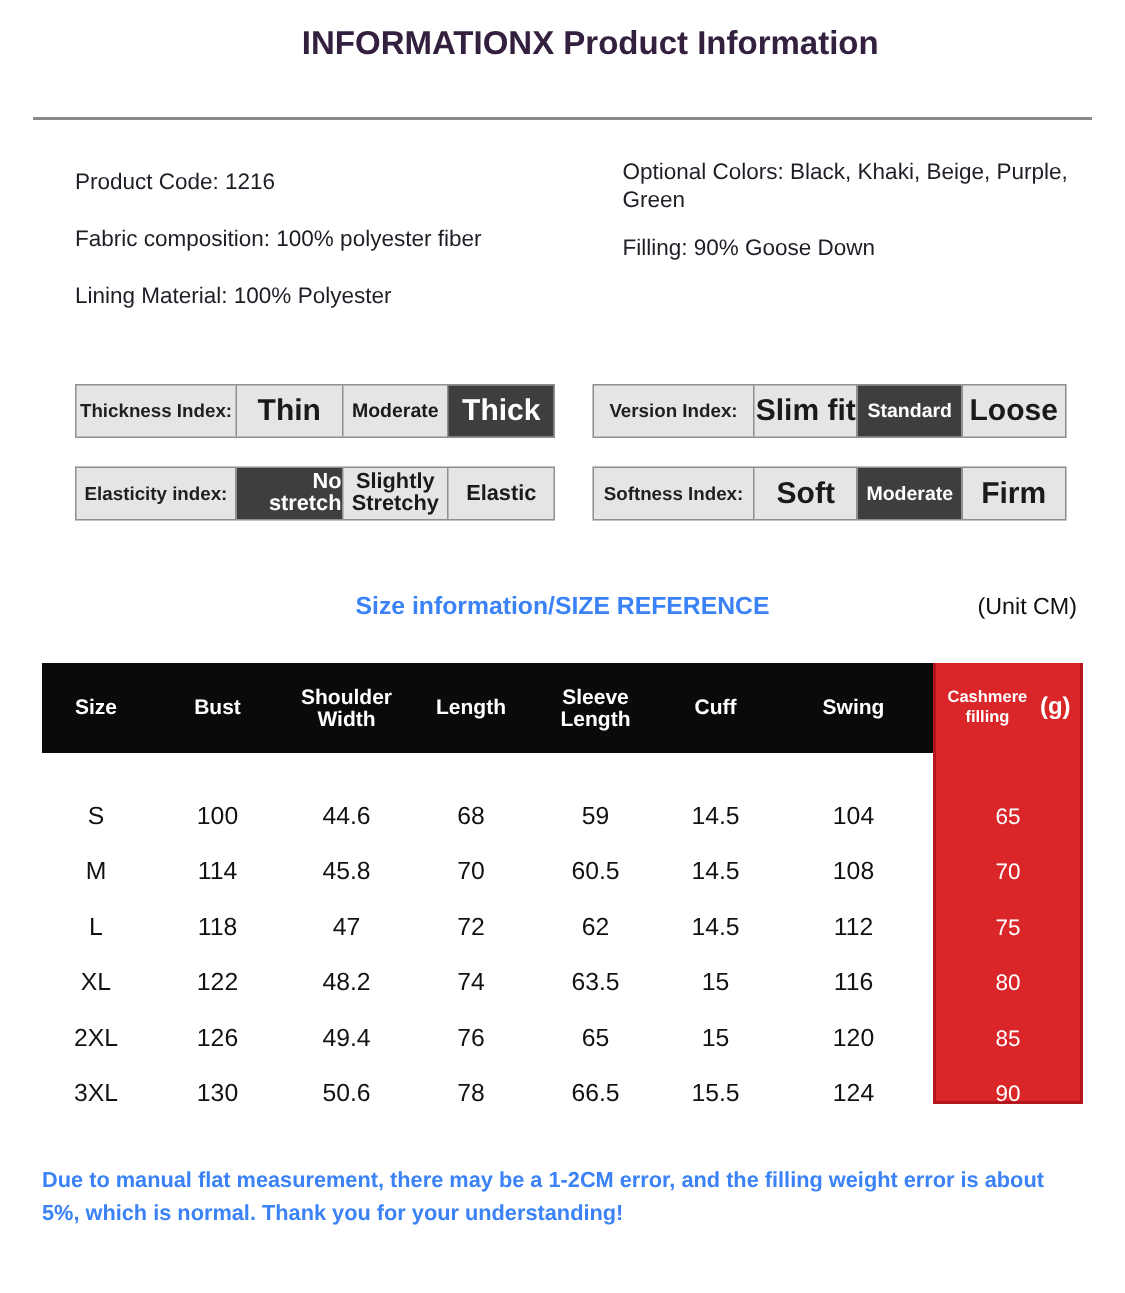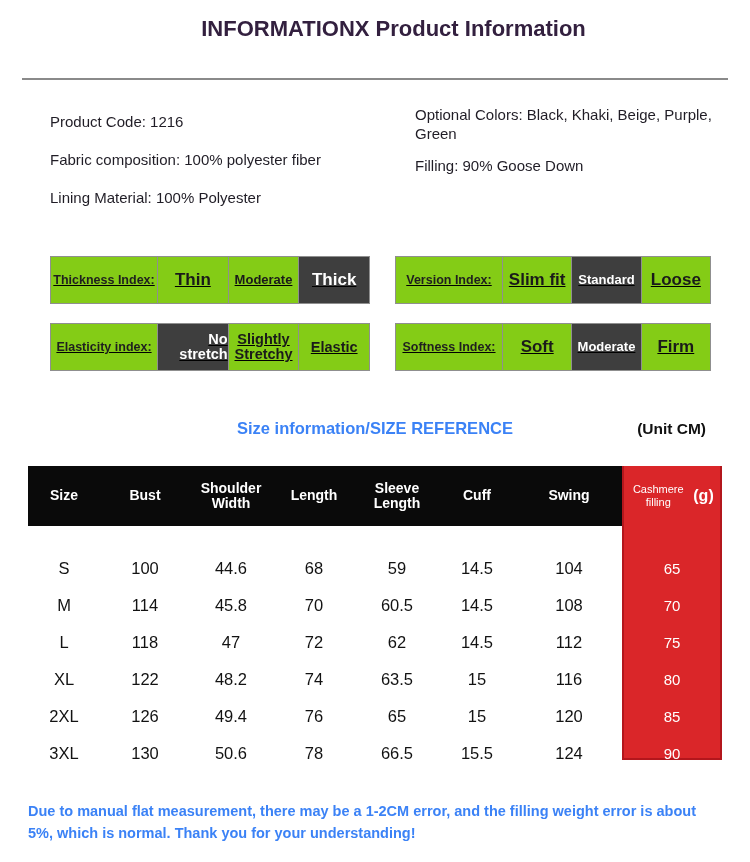--- a/index.html
+++ b/index.html
@@ -15,46 +15,46 @@
   
   .info { display: flex; margin: 26px 28px 0 50px; }
   .info-left { flex: 0 0 365px; padding-top: 7px; }
   .info-right { flex: 1; }
   .info-item { font-size: 15px; font-weight: 400; color: #201d26; margin-bottom: 19px; line-height: 1.25; }
   .info-right .info-item { margin-bottom: 13px; }
 
   
   .spec-grid { display: grid; grid-template-columns: 320px 316px; column-gap: 25px; row-gap: 19px;
                margin: 30px 39px 0 50px; }
-  .spec-table { display: flex; height: 48px; border: 1px solid #8f8f8f; background: #84cc16; text-decoration: underline; }
+  .spec-table { display: flex; height: 36px; border: 1px solid #8f8f8f; background: #e5e5e5; }
   .spec-cell { display: flex; align-items: center; justify-content: center; text-align: center; }
   .spec-cell + .spec-cell { border-left: 1px solid #8f8f8f; }
   .spec-label { flex: 0 0 106px; font-size: 12.5px; font-weight: 600; color: #1f1f1f; }
   .spec-opt { flex: 1; color: #1a1a1a; line-height: 1.05; }
-  .opt-lg { font-size: 17px; font-weight: 700; }
+  .opt-lg { font-size: 20px; font-weight: 700; }
   .opt-md { font-size: 14.5px; font-weight: 700; }
   .opt-sm { font-size: 13px; font-weight: 700; }
   .sel { background: #3e3e3e; color: #ffffff !important; text-align: right; }
 
   
   .size-heading-row { position: relative; margin: 48px 28px 0 28px; height: 22px; }
   .size-heading { text-align: center; font-size: 16.5px; font-weight: 700; color: #3b82f6; }
-  .unit-label { position: absolute; right: 16px; top: 1px; font-size: 15.5px; font-weight: 700; color: #111; }
+  .unit-label { position: absolute; right: 4px; top: 1px; font-size: 15.5px; font-weight: 400; color: #111; }
 
   
   .size-table { position: relative; margin: 25px 28px 0 28px; width: 694px; height: 294px; }
   .red-band { position: absolute; left: 594px; top: 0; width: 100px; height: 294px; z-index: 1;
               background: #da2629; border: 2px solid #b3161c; border-top: none; }
   .trow { position: relative; z-index: 2; display: grid;
           grid-template-columns: 72px 90px 82px 84px 82px 78px 106px 100px; align-items: center; }
   .thead { height: 60px; background: linear-gradient(to right, #0a0a0a 594px, rgba(0,0,0,0) 594px); }
   .thead .tcell { color: #ffffff; font-size: 14px; font-weight: 700; line-height: 1.12; }
   .tcell { text-align: center; }
   .cashmere-cell { display: flex; align-items: center; justify-content: center; gap: 7px; padding: 0 4px; }
-  .cashmere-label { font-size: 11px; font-weight: 400; color: #fff; line-height: 1.2; width: 56px; text-align: center; }
+  .cashmere-label { font-size: 11px; font-weight: 700; color: #fff; line-height: 1.2; width: 56px; text-align: center; }
   .gram-unit { font-size: 16px; font-weight: 600; color: #fff; }
   .tspacer { height: 24px; }
   .tdata { height: 37px; }
   .tdata .tcell { font-size: 16.5px; color: #121212; }
   .tdata .red-val { color: #ffffff; font-size: 15px; }
 
   
   .footer-note { margin: 41px 28px 0 28px; font-size: 14.5px; font-weight: 700; color: #3b82f6;
                  line-height: 1.5; }
 </style>

